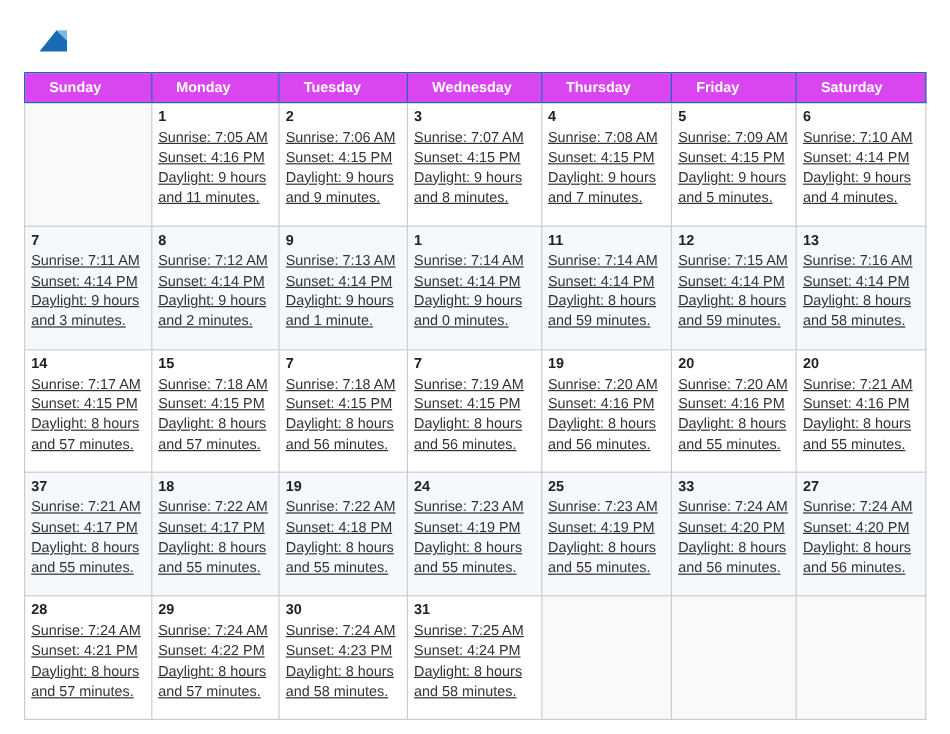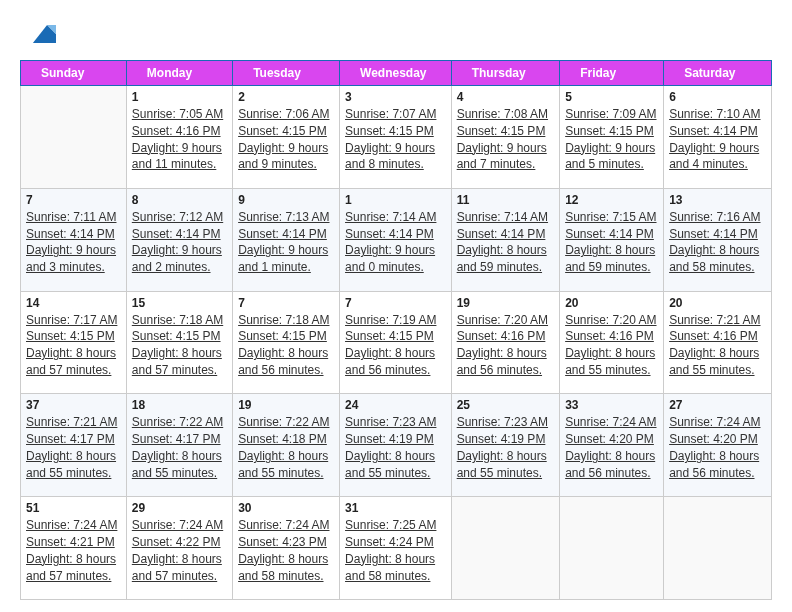--- a/index.html
+++ b/index.html
@@ -252,21 +252,21 @@
             <span class="day-num">33</span>
             <div class="cell-text">Sunrise: 7:24 AM<br>Sunset: 4:20 PM<br>Daylight: 8 hours<br>and 56 minutes.</div>
           </td>
           <td>
             <span class="day-num">27</span>
             <div class="cell-text">Sunrise: 7:24 AM<br>Sunset: 4:20 PM<br>Daylight: 8 hours<br>and 56 minutes.</div>
           </td>
         </tr>
         <tr>
           <td>
-            <span class="day-num">51</span>
+            <span class="day-num">28</span>
             <div class="cell-text">Sunrise: 7:24 AM<br>Sunset: 4:21 PM<br>Daylight: 8 hours<br>and 57 minutes.</div>
           </td>
           <td>
             <span class="day-num">29</span>
             <div class="cell-text">Sunrise: 7:24 AM<br>Sunset: 4:22 PM<br>Daylight: 8 hours<br>and 57 minutes.</div>
           </td>
           <td>
             <span class="day-num">30</span>
             <div class="cell-text">Sunrise: 7:24 AM<br>Sunset: 4:23 PM<br>Daylight: 8 hours<br>and 58 minutes.</div>
           </td>

